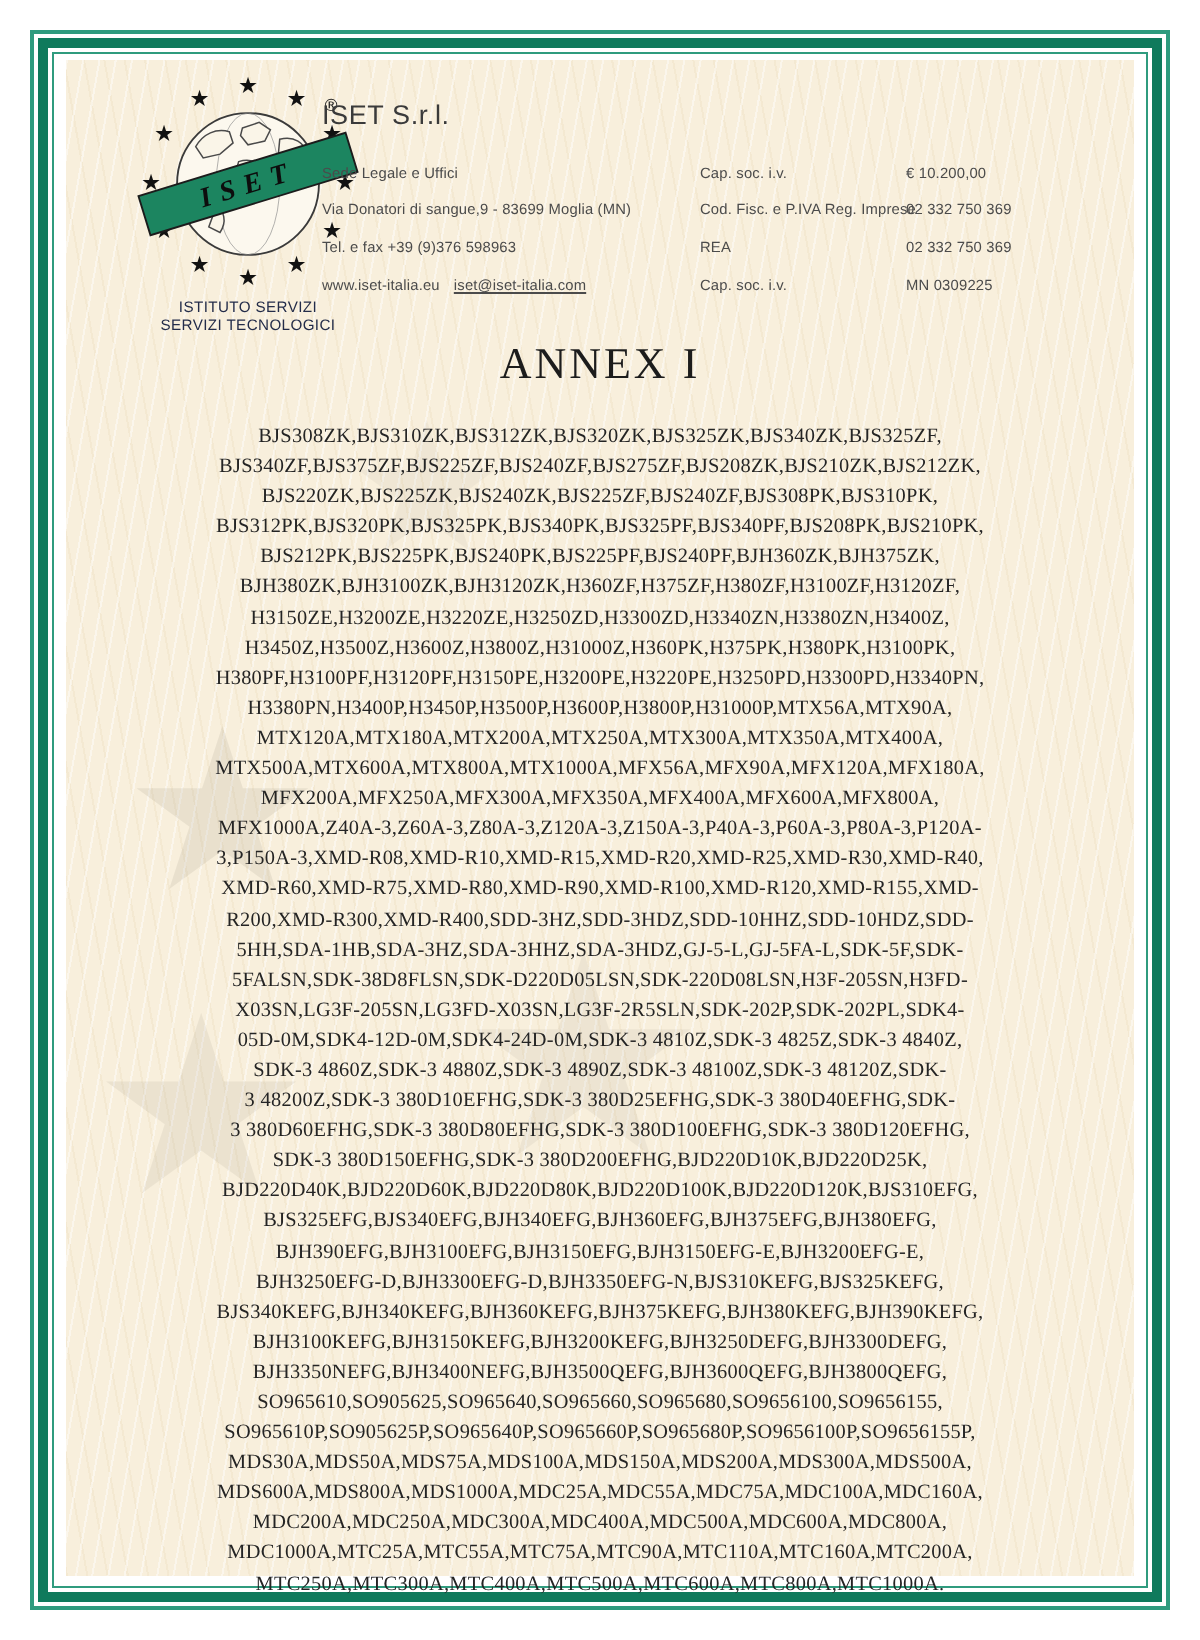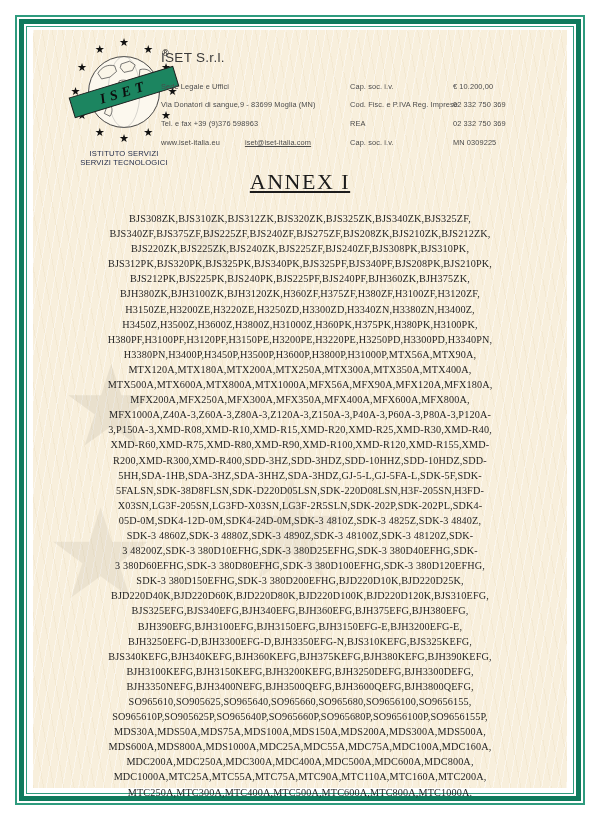--- a/index.html
+++ b/index.html
@@ -29,25 +29,25 @@
   
   .logo-block{position:absolute;left:20px;top:6px;width:142px;text-align:center;}
   .logo-block svg{display:block;margin:0 auto;}
   .logo-caption{margin-top:1px;font-size:7.6px;font-weight:normal;line-height:9px;color:#232c49;letter-spacing:.2px;}
 
   
   .company-block{position:absolute;left:128px;top:20px;right:14px;}
   .company-name{margin:0 0 12px 0;font-size:13.5px;font-weight:400;color:#3a3a3a;letter-spacing:.3px;}
   .info-row{display:grid;grid-template-columns:189px 103px 1fr;align-items:center;padding:4.8px 0;}
   .info-row span{font-size:7.4px;color:#4b4b4b;letter-spacing:.1px;white-space:nowrap;}
-  .info-link{text-decoration:underline;margin-left:25px;color:#3d3d3d;}
+  .info-link{text-decoration:underline;margin-left:7px;color:#3d3d3d;}
 
   
   .annex-title{position:absolute;top:139px;left:0;right:0;margin:0;text-align:center;
-    font-family:"Liberation Serif",serif;font-weight:400;font-size:22px;letter-spacing:1.5px;color:#1c1c1c;text-decoration:underline;}
+    font-family:"Liberation Serif",serif;font-weight:400;font-size:22px;letter-spacing:1.5px;color:#1c1c1c;}
 
   
   .code-wrap{position:absolute;top:181px;left:0;right:0;display:flex;justify-content:center;}
   .code-list{width:386px;margin:0;text-align:center;font-family:Liberation Serif, serif;
     font-size:10.2px;line-height:15.1px;color:#242424;letter-spacing:.15px;}
 </style>
 </head>
 <body>
 
 <div class="page">

